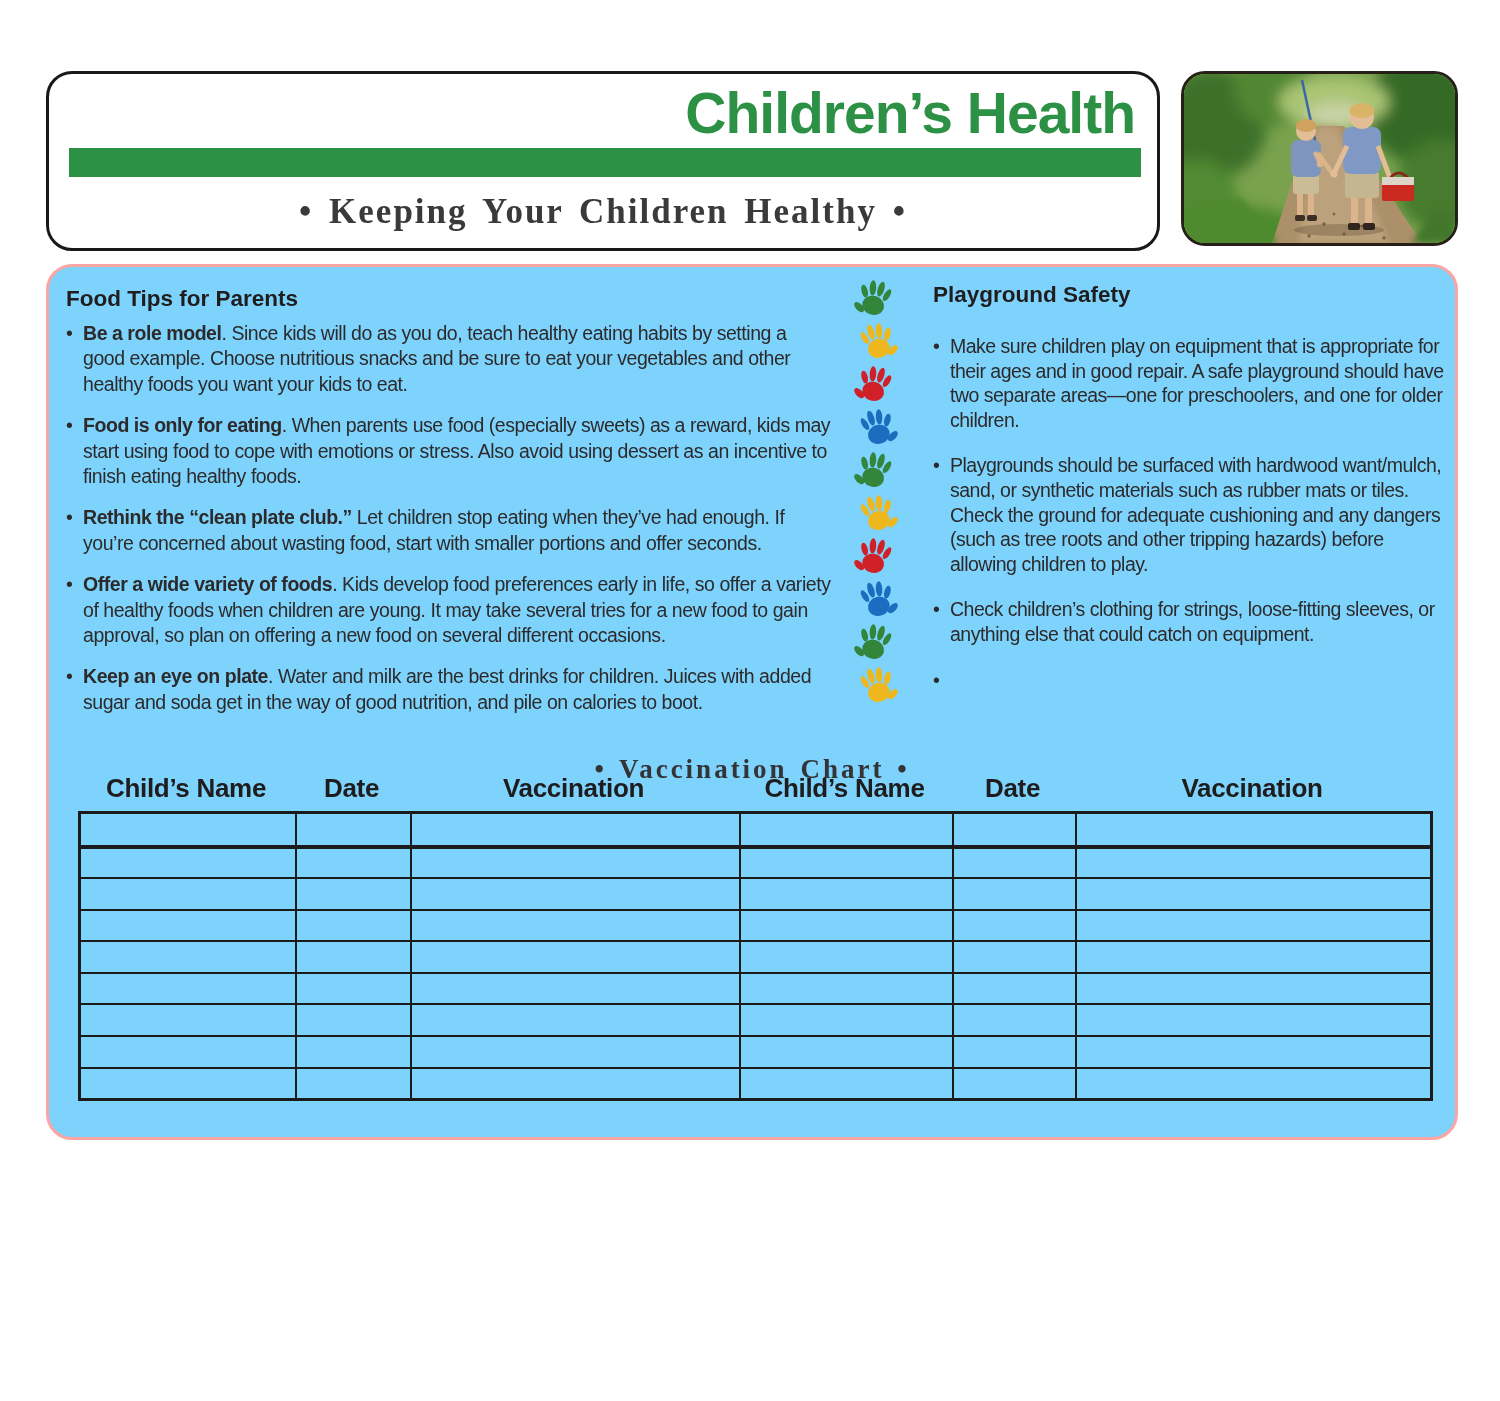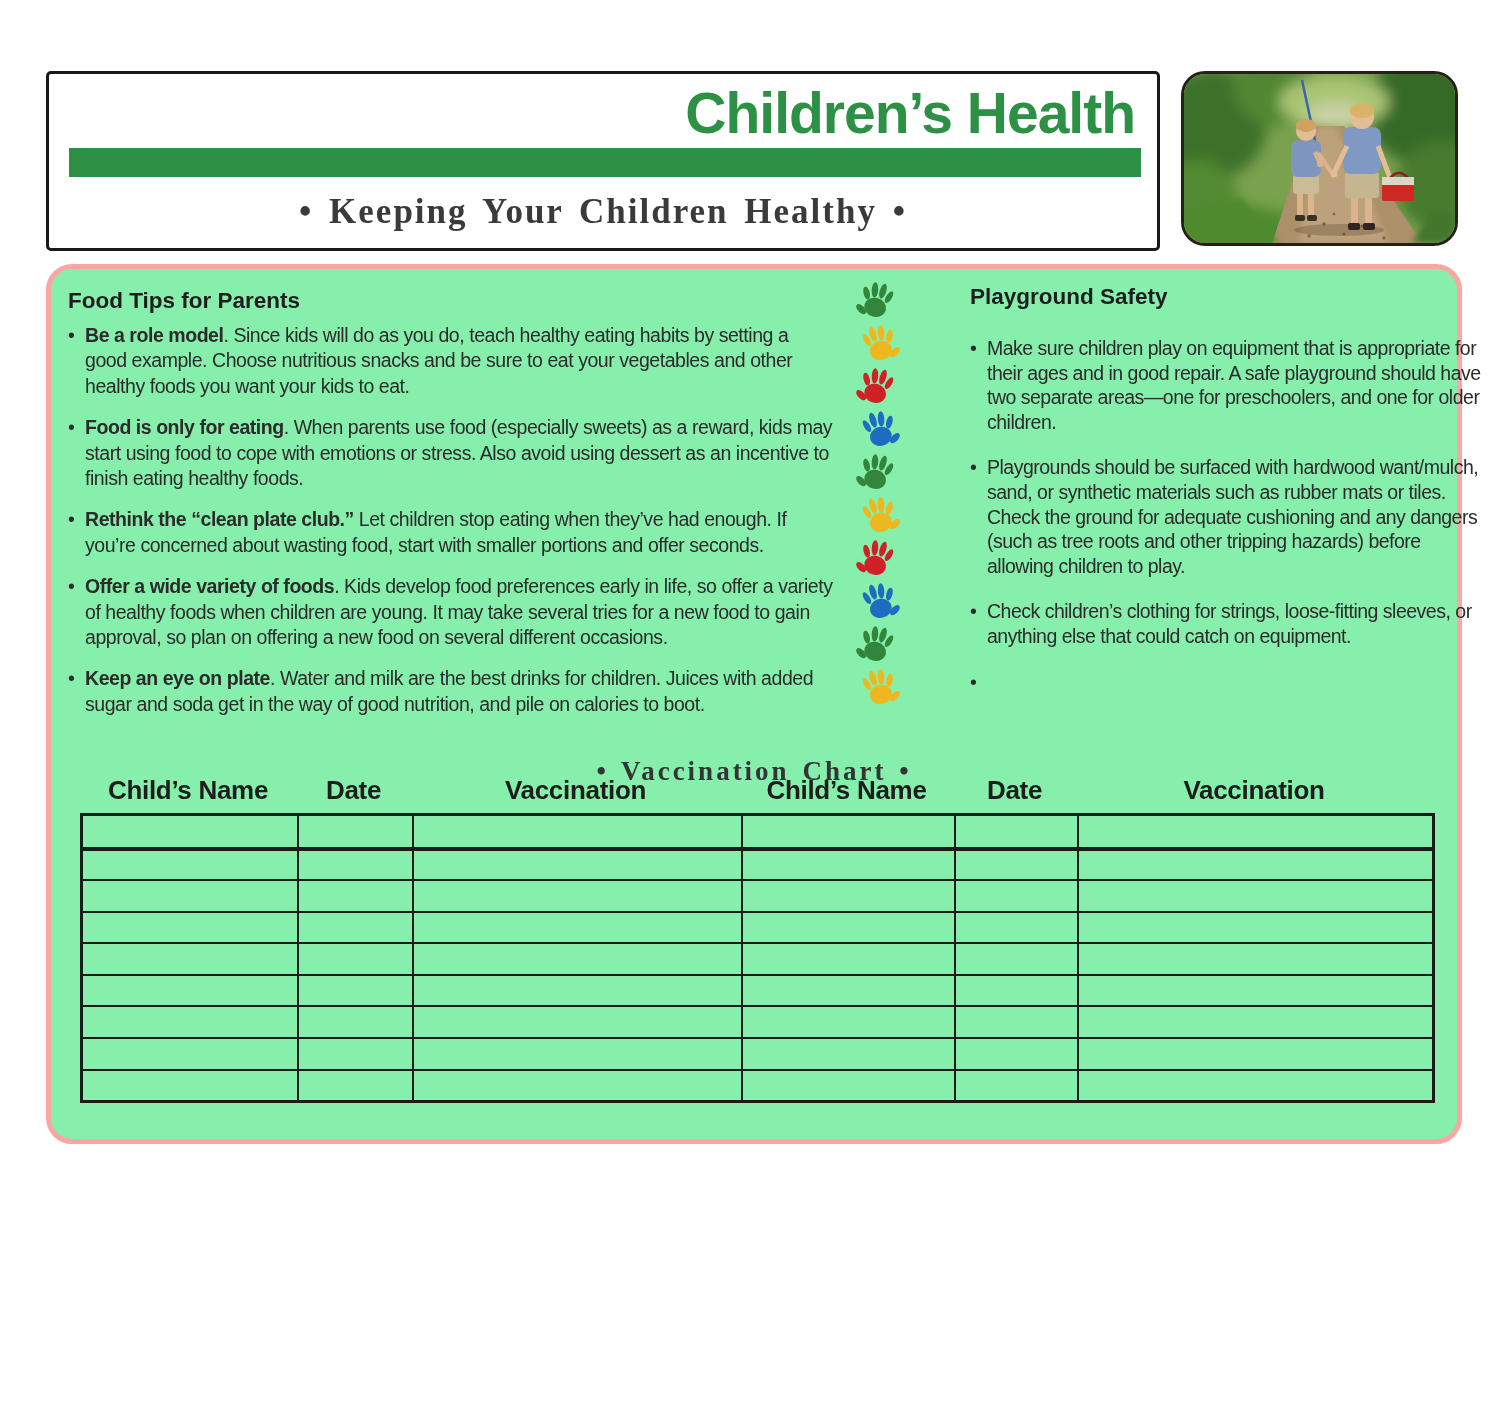--- a/index.html
+++ b/index.html
@@ -1,52 +1,52 @@
 <!DOCTYPE html>
 <html><head>
 <meta charset="utf-8">
 <style>
   html,body{margin:0;padding:0;background:#ffffff;}
   .page{position:relative;width:1500px;height:1401px;background:#fff;overflow:hidden;
         font-family:"Liberation Sans",sans-serif;color:#2c2a2b;}
 
   
   .header-card{position:absolute;left:46px;top:71px;width:1108px;height:174px;
-               border:3px solid #191919;border-radius:5px;background:#fff;}
+               border:3px solid #191919;border-radius:26px;background:#fff;}
   .main-title{position:absolute;right:22px;top:6px;font-size:57px;font-weight:700;
               color:#2d9145;letter-spacing:-1px;white-space:nowrap;}
   .green-bar{position:absolute;left:20px;top:74px;width:1072px;height:29px;background:#2d9145;}
   .subtitle{position:absolute;left:0;right:0;top:118px;text-align:center;
             font-family:"Liberation Serif",serif;font-weight:700;font-size:35px;
             color:#3a393b;letter-spacing:2px;word-spacing:5px;white-space:nowrap;}
 
   
   .photo-frame{position:absolute;left:1181px;top:71px;width:271px;height:169px;
                border:3px solid #262019;border-radius:24px;overflow:hidden;background:#7aa24e;}
   .photo-frame svg{display:block;}
 
   
   .main-card{position:absolute;left:46px;top:264px;width:1406px;height:870px;
-             border:5px solid #fca5a5;border-radius:26px;background:#86efac;}
+             border:3px solid #fca5a5;border-radius:26px;background:#7dd3fc;}
 
   .section-heading{font-size:22.5px;font-weight:700;color:#1f1d1e;}
 
   .food-tips{position:absolute;left:17px;top:19px;width:766px;}
   .tips-list{margin:9px 0 0;padding:0;list-style:none;font-size:19.5px;line-height:25.4px;
              letter-spacing:-0.45px;}
   .tips-list li{position:relative;padding-left:17px;margin-bottom:16px;}
   .li-bullet{position:absolute;left:0;top:0;}
   .lead{font-weight:700;}
 
   .hands-col{position:absolute;left:801px;top:11px;width:60px;display:flex;flex-direction:column;}
   .hand{height:43px;}
   .hand svg{width:52px;height:44px;overflow:visible;display:block;}
   .hand.flip svg{transform:scaleX(-1);}
 
-  .playground{position:absolute;left:884px;top:15px;width:520px;margin-left:35px;}
+  .playground{position:absolute;left:884px;top:15px;width:520px;}
   .pg-list{margin:0;padding:0;list-style:none;font-size:19.5px;line-height:24.6px;
            letter-spacing:-0.5px;}
   .pg-list li{position:relative;padding-left:17px;margin-top:21px;}
   .pg-list li:first-child{margin-top:26px;}
 
   
   .vacc-heading{position:absolute;left:0;right:0;top:487px;text-align:center;
                 font-family:Liberation Serif, serif;font-weight:700;font-size:27px;
                 color:#343336;letter-spacing:3px;word-spacing:3px;}
 

